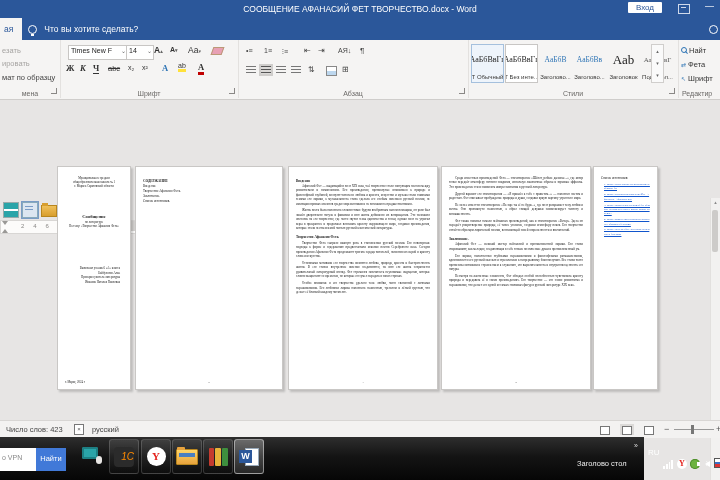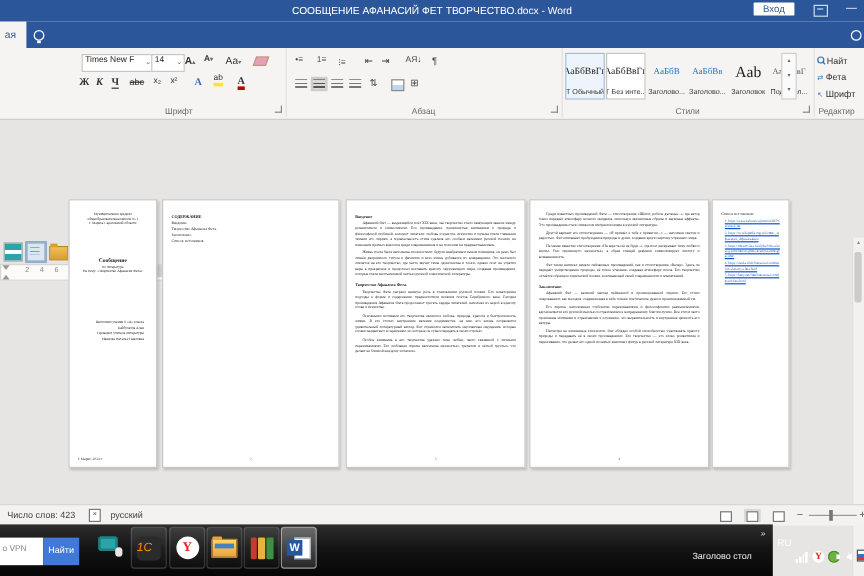--- a/index.html
+++ b/index.html
@@ -122,21 +122,21 @@
   #taskbar{position:absolute;left:0;top:437px;width:644px;height:43px;background:linear-gradient(#2e2e2e,#141414 45%,#060606)}
   #tsearch{position:absolute;left:0;top:11px;width:66px;height:23px;display:flex}
   #tsearch .box{width:35px;background:#fff;font-size:7px;color:#888;padding:6px 0 0 2px;overflow:hidden;white-space:nowrap}
   #tsearch .btn{width:31px;background:#4179d8;color:#fff;font-size:7.5px;text-align:center;padding-top:6px}
   #deskico{position:absolute;left:82px;top:10px;width:20px;height:17px}
   #deskico .mon{position:absolute;left:0;top:0;width:16px;height:12px;background:#2aa4a8;border-radius:2px;box-shadow:inset 0 0 0 2px #1d7f83}
   #deskico .mouse{position:absolute;right:0;bottom:0;width:6px;height:8px;background:#e8e6e4;border-radius:3px}
   .tile{position:absolute;top:2px;width:28px;height:33px;border:1px solid rgba(255,255,255,.16);border-radius:3px;background:linear-gradient(rgba(255,255,255,.10),rgba(255,255,255,.02));display:flex;align-items:center;justify-content:center}
   .tile.active{background:linear-gradient(rgba(255,255,255,.30),rgba(255,255,255,.12));border-color:rgba(255,255,255,.45)}
   #tile-1c{left:109px}#tile-ya{left:141px}#tile-fm{left:172px}#tile-ar{left:203px}#tile-wd{left:234px}
-  .ico-1c{width:20px;height:20px;background:#2b2b2b;border-radius:4px;color:#ff8a00;font-weight:normal;font-style:italic;font-size:10px;text-align:left;line-height:20px}
+  .ico-1c{width:20px;height:20px;background:#2b2b2b;border-radius:4px;color:#ff8a00;font-weight:normal;font-style:italic;font-size:10px;text-align:right;line-height:20px}
   .ico-ya{width:19px;height:19px;background:#fff;border-radius:50%;color:#e52620;font-weight:bold;font-size:11px;text-align:center;line-height:19px;font-family:"Liberation Serif",serif}
   .ico-fm{width:20px;height:14px;background:linear-gradient(#ffd567,#e8a33d);border:1px solid #b8861e;border-radius:1px;position:relative}
   .ico-fm:before{content:"";position:absolute;left:0;top:-3px;width:8px;height:3px;background:#e8a33d;border-radius:1px 1px 0 0}
   .ico-fm:after{content:"";position:absolute;left:2px;top:3px;width:16px;height:4px;background:#4a7fc1}
   .ico-ar{width:20px;height:18px;display:flex}
   .ico-ar b{flex:1;margin:0 0.5px;border-radius:1px}
   .ar-red{background:#c43b2f}.ar-yel{background:#e8b33a}.ar-grn{background:#3e8f3e}
   .ico-wd{width:20px;height:20px;position:relative}
   .ico-wd .pg{position:absolute;right:0;top:1px;width:12px;height:16px;background:#fff;border:1px solid #9ab}
   .ico-wd .w{position:absolute;left:0;top:3px;width:13px;height:13px;background:#2b579a;color:#fff;font-size:9px;font-weight:bold;text-align:center;line-height:13px}
@@ -159,24 +159,32 @@
 <div id="titlebar">
   <div id="title-text">СООБЩЕНИЕ АФАНАСИЙ ФЕТ ТВОРЧЕСТВО.docx  -  Word</div>
   <div id="signin">Вход</div>
   <div id="ribbon-display"></div>
   <div id="min-btn">—</div>
 </div>
 
 <div id="tabrow">
   <div id="active-tab">ая</div>
   <span id="bulb"></span>
+  <div id="tellme">Что вы хотите сделать?</div>
 </div>
 <div id="share-icon"></div>
 
 <div id="ribbon">
+  <div class="rgroup" id="g-clip">
+    <div class="clip-line" style="top:6px">езать</div>
+    <div class="clip-line" style="top:19px">ировать</div>
+    <div class="clip-line clip-dark" style="top:33px">мат по образцу</div>
+    <div class="glabel">мена</div>
+    <div class="launch"></div>
+  </div>
 
   <div class="rgroup" id="g-font">
     <div class="combo" style="left:8px;width:54px"><span>Times New F</span><span class="arr">⌄</span></div>
     <div class="combo" style="left:66px;width:22px"><span>14</span><span class="arr">⌄</span></div>
     <div class="rbtn" style="left:94px;top:5px;font-weight:bold"><span>А</span><span class="tiny-arr">▴</span></div>
     <div class="rbtn" style="left:110px;top:6px;font-size:7px;font-weight:bold"><span>А</span><span class="tiny-arr">▾</span></div>
     <div class="rbtn" style="left:128px;top:5px"><span>Аа</span><span class="tiny-arr">▾</span></div>
     <div class="eraser" style="left:152px;top:7px"></div>
     <div class="rbtn serifb" style="left:6px;top:23px">Ж</div>
     <div class="rbtn serifi" style="left:20px;top:23px">К</div>

